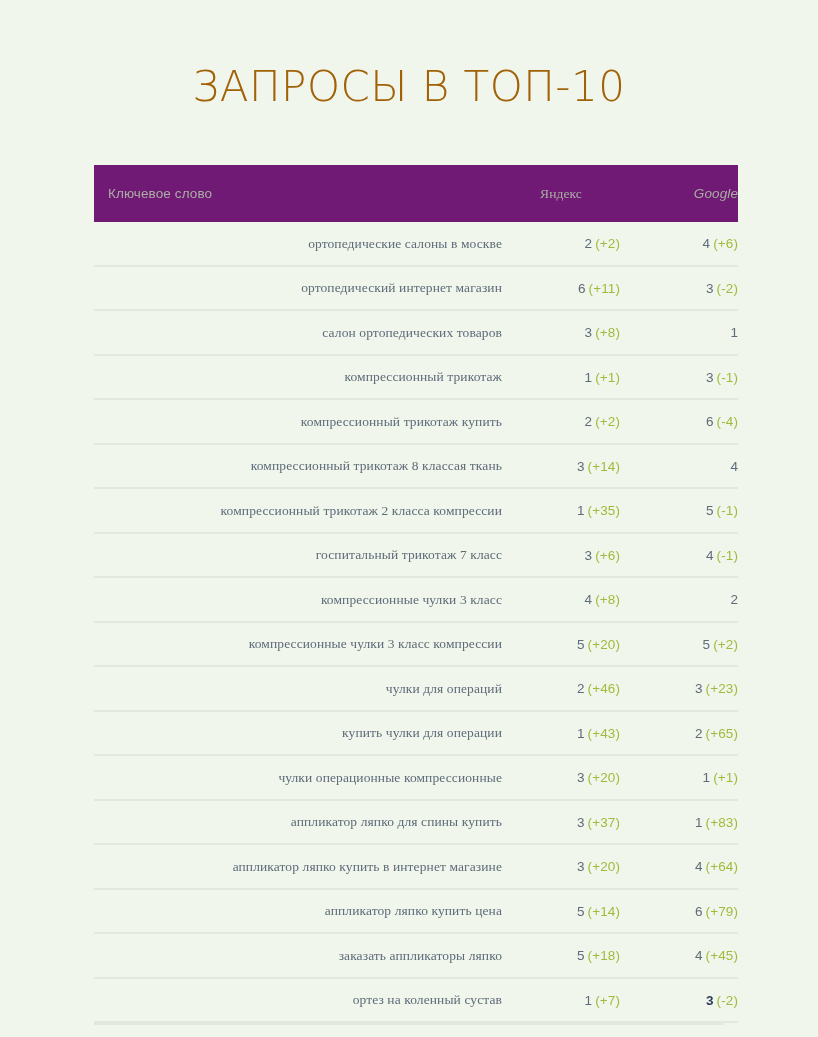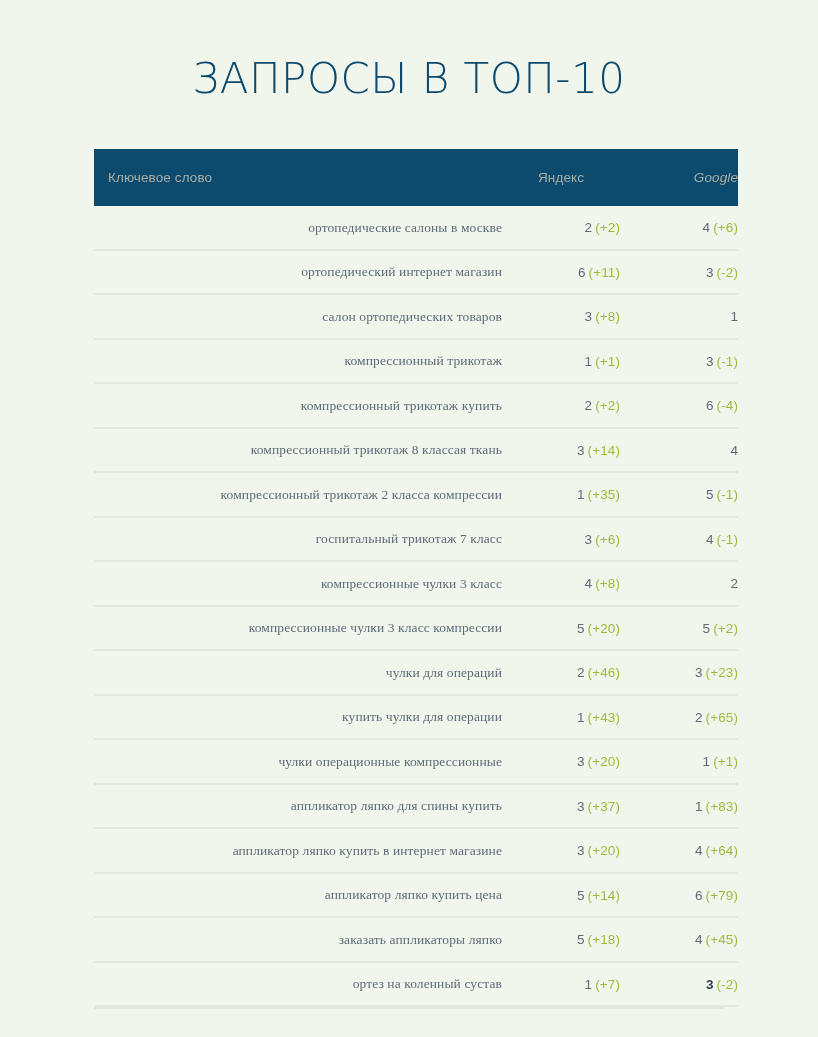--- a/index.html
+++ b/index.html
@@ -18,66 +18,67 @@
 
   .page {
     position: relative;
     width: 818px;
     height: 1037px;
     box-sizing: border-box;
   }
 
   
   .page-title {
-    margin: 0;
+    margin: 8px;
     padding-top: 55px;
     text-align: center;
     font-family: "DejaVu Sans", "Liberation Sans", sans-serif;
     font-size: 42px;
     font-weight: 300;
     letter-spacing: 0.5px;
-    color: #0c4a6e;
+    color: #a16207;
     line-height: 1.15;
     white-space: nowrap;
   }
 
   
   .table-wrap {
     width: 630px;
     margin: 0 auto;
     padding-top: 46px;
   }
 
   table.rank-table {
     width: 630px;
     border-collapse: collapse;
     table-layout: fixed;
   }
 
   
   thead tr.table-head-row {
-    background: #0c4a6e;
+    background: #701a75;
   }
   thead th {
     font-weight: normal;
     font-size: 13.5px;
     color: #a9aea3;
     height: 57px;
     vertical-align: middle;
     padding: 0;
     letter-spacing: 0.1px;
   }
   th.col-keyword {
     text-align: left;
     padding-left: 14px;
     width: 394px;
   }
   th.col-yandex {
     text-align: center;
     width: 118px;
+    font-family: Liberation Serif, serif;
   }
   th.col-google {
     text-align: right;
     width: 118px;
     font-style: italic;
   }
 
   
   tbody tr.data-row {
     border-bottom: 2px solid #e2e7e0;

